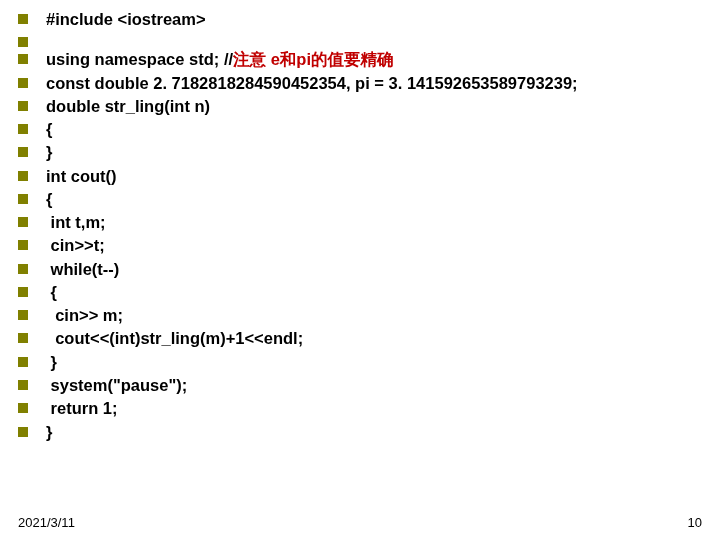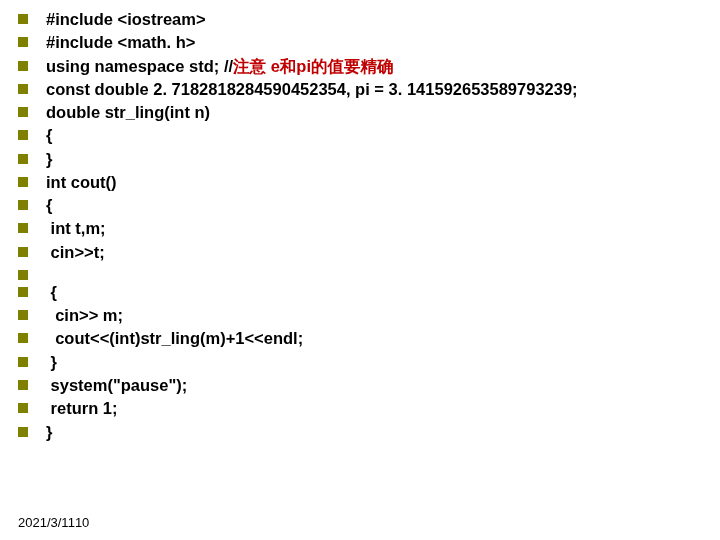--- a/index.html
+++ b/index.html
@@ -41,38 +41,38 @@
     line-height: 1.35;
     white-space: pre;
   }
   .comment {
     color: #c00000;
   }
   .footer {
     position: absolute;
     bottom: 10px;
     left: 18px;
-    right: 4px;
+    right: 18px;
     display: flex;
+    justify-content: space-between;
     font-size: 13px;
     color: #000000;
   }
 </style>
 </head>
 <body>
 
 <div class="slide">
   <div class="content">
     <div class="line">
       <span class="bullet"></span>
       <span class="code-text"><span>#include &lt;iostream&gt;</span><span class="comment"></span></span>
     </div>
     <div class="line">
       <span class="bullet"></span>
-      <span class="code-text"><span>#include &lt;math. h&gt;</span><span class="comment"></span></span>
     </div>
     <div class="line">
       <span class="bullet"></span>
       <span class="code-text"><span>using namespace std; //</span><span class="comment">注意 e和pi的值要精确</span></span>
     </div>
     <div class="line">
       <span class="bullet"></span>
       <span class="code-text"><span>const double 2. 7182818284590452354, pi = 3. 141592653589793239;</span><span class="comment"></span></span>
     </div>
     <div class="line">
@@ -98,20 +98,21 @@
     <div class="line">
       <span class="bullet"></span>
       <span class="code-text"><span> int t,m;</span><span class="comment"></span></span>
     </div>
     <div class="line">
       <span class="bullet"></span>
       <span class="code-text"><span> cin&gt;&gt;t;</span><span class="comment"></span></span>
     </div>
     <div class="line">
       <span class="bullet"></span>
+      <span class="code-text"><span> while(t--)</span><span class="comment"></span></span>
     </div>
     <div class="line">
       <span class="bullet"></span>
       <span class="code-text"><span> {</span><span class="comment"></span></span>
     </div>
     <div class="line">
       <span class="bullet"></span>
       <span class="code-text"><span>  cin&gt;&gt; m;</span><span class="comment"></span></span>
     </div>
     <div class="line">

